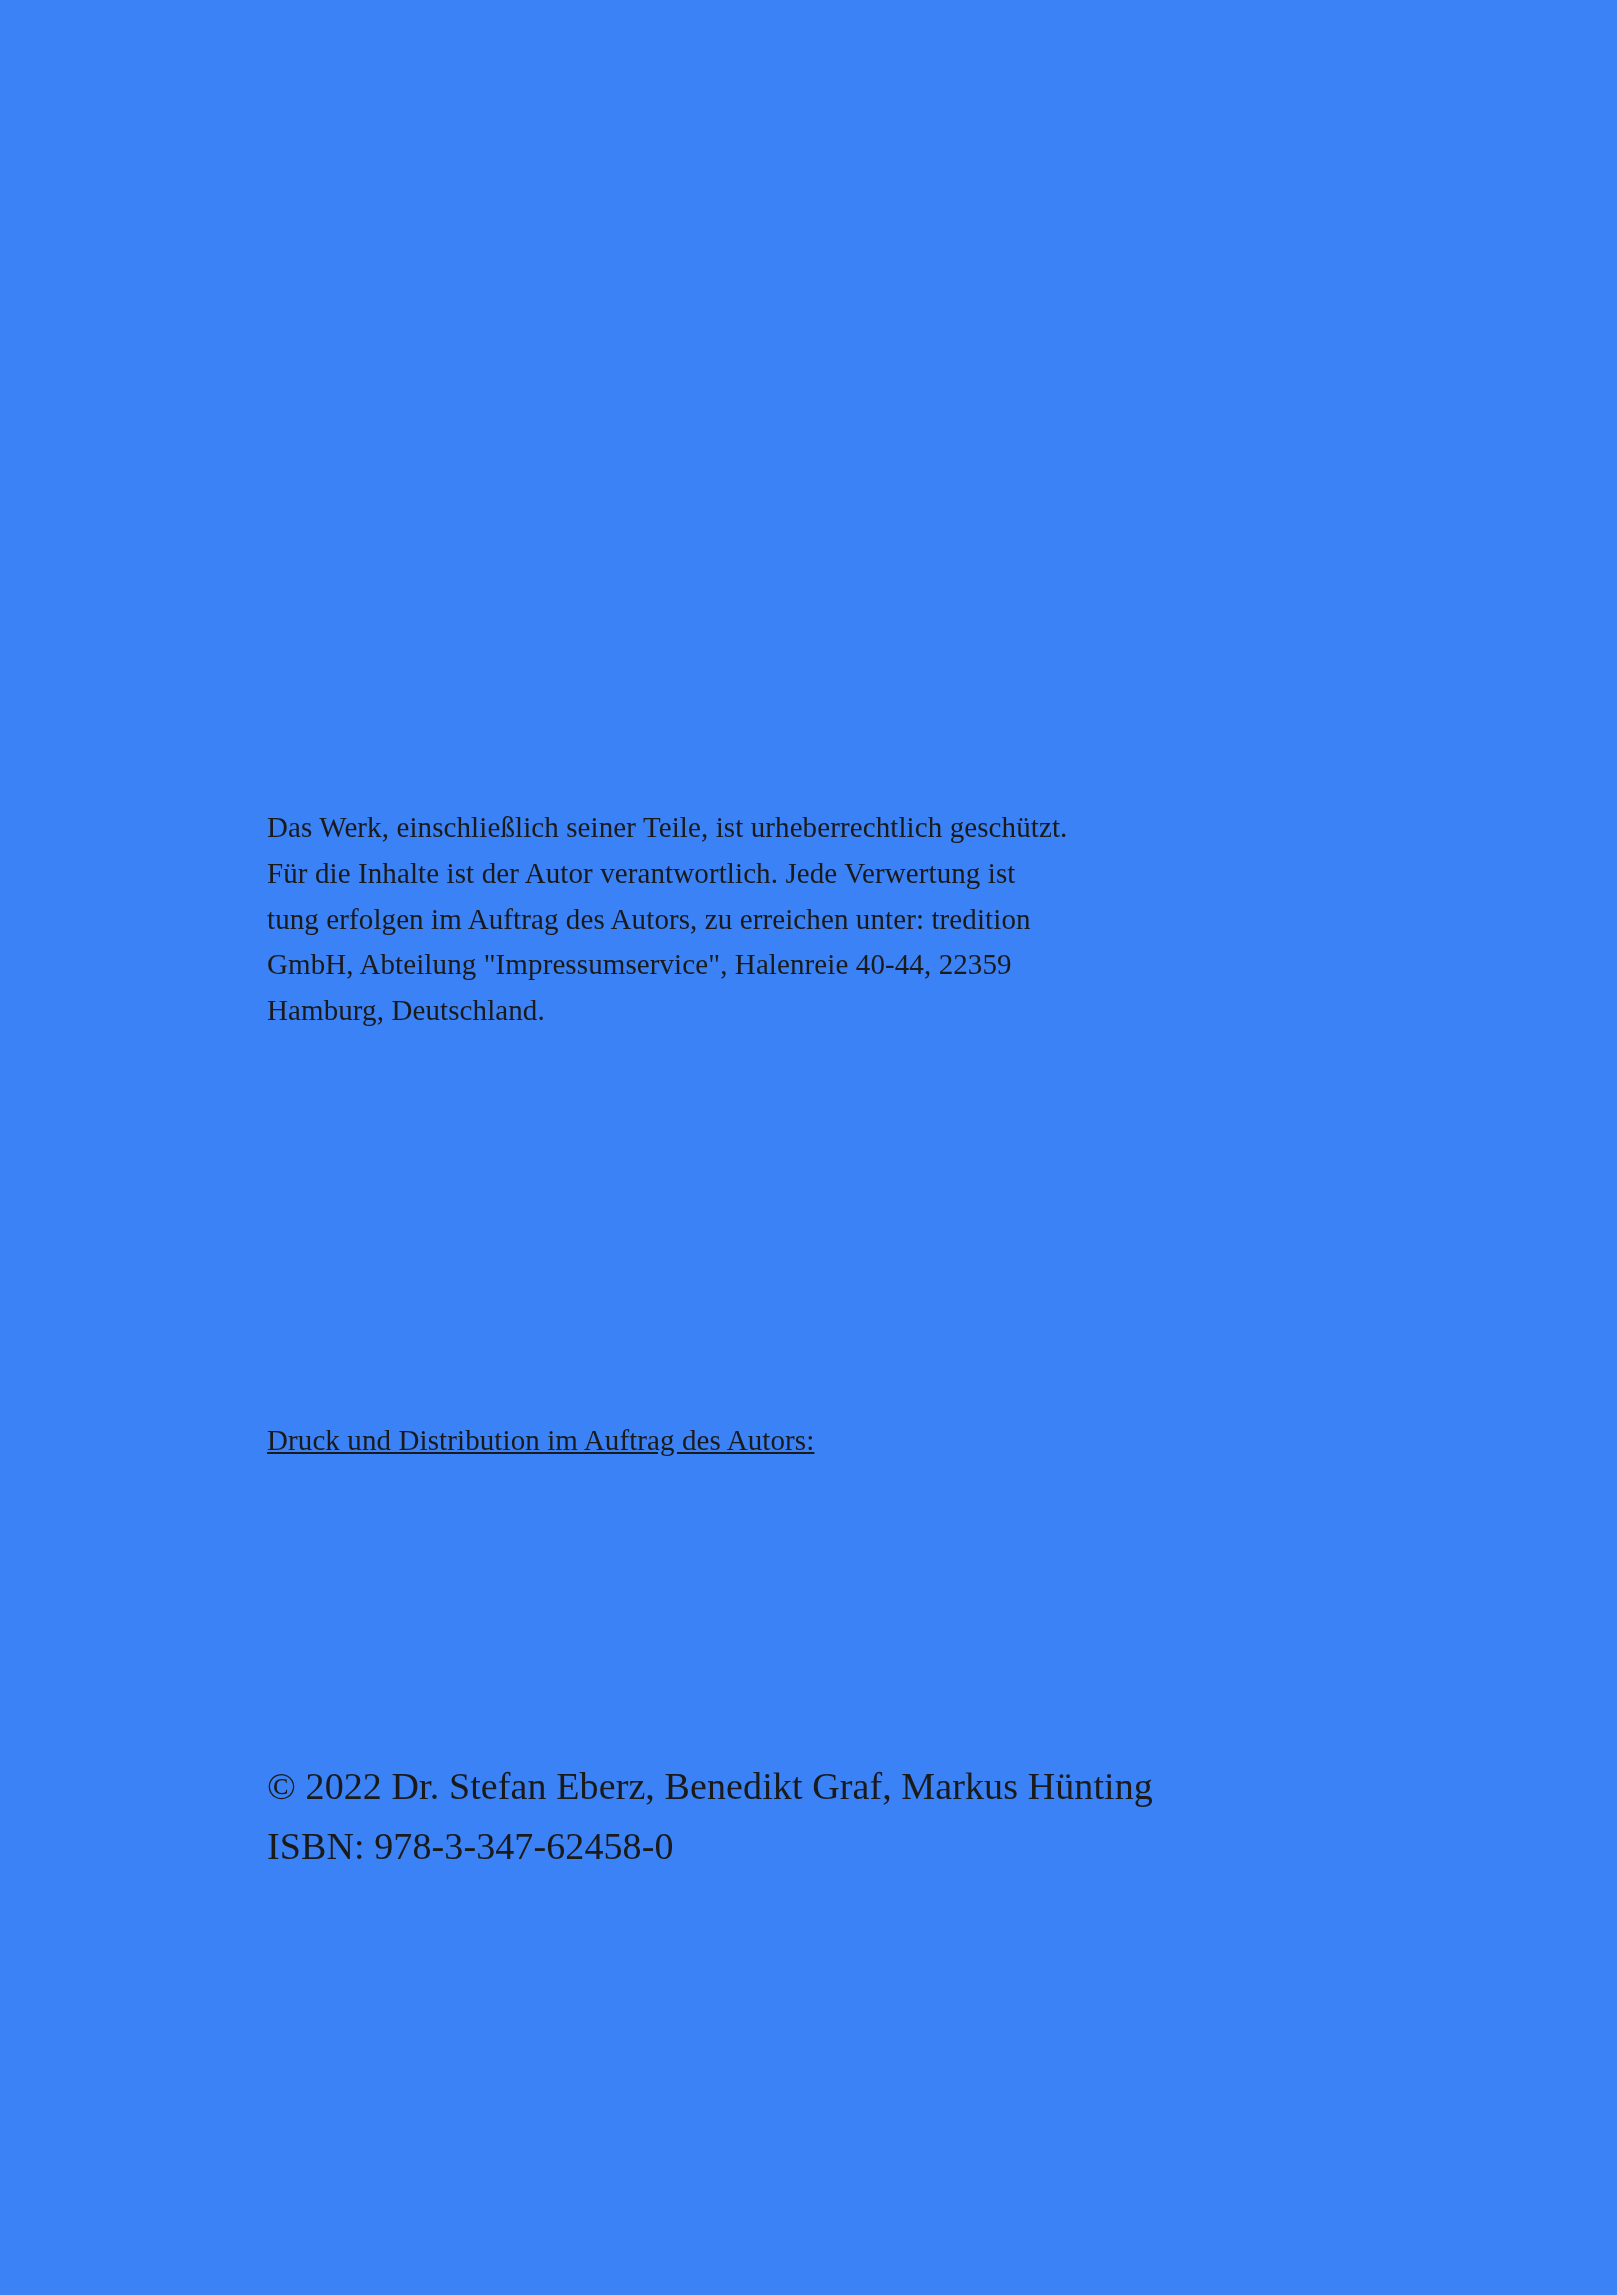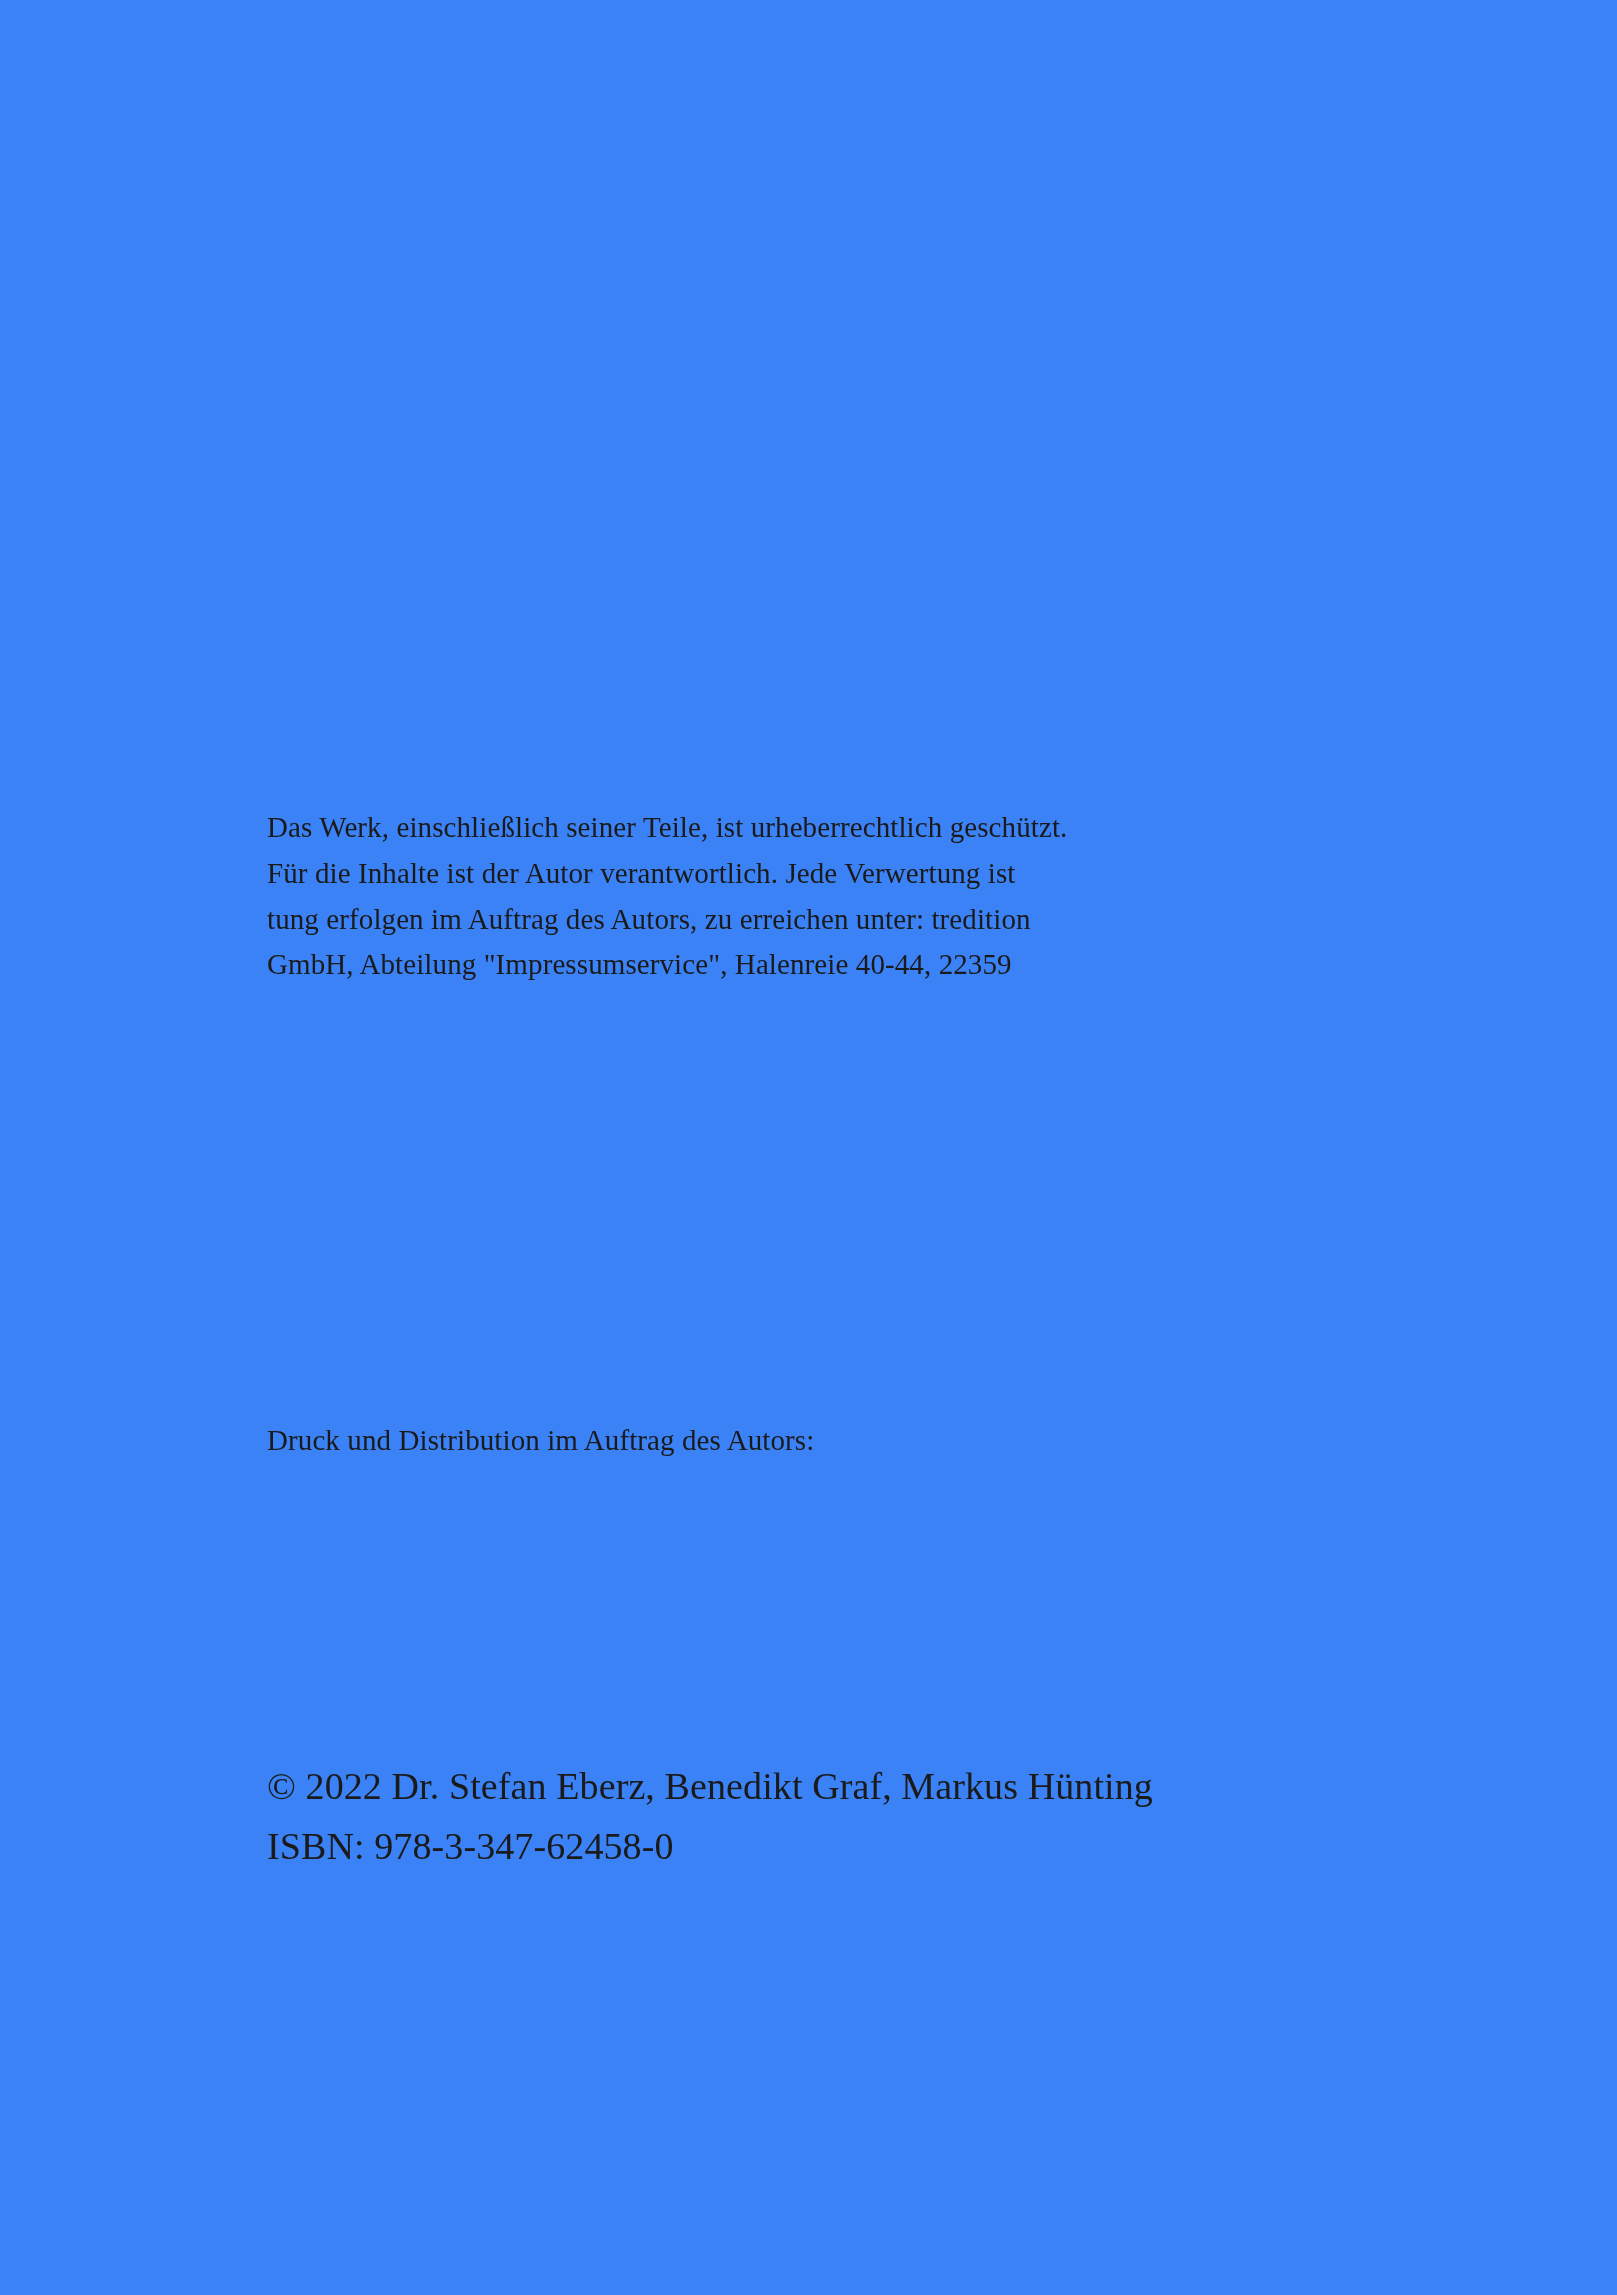--- a/index.html
+++ b/index.html
@@ -36,20 +36,21 @@
     line-height: 1.58;
     letter-spacing: 0.1px;
     text-align: left;
   }
 
   .print-block {
     position: absolute;
     left: 267px;
     top: 1418px;
     width: 1111px;
+    text-decoration: underline;
   }
   .print-block p {
     margin: 0;
     font-size: 29px;
     line-height: 1.58;
     letter-spacing: 0.1px;
   }
 
   .rights-block {
     position: absolute;
@@ -67,20 +68,21 @@
 </head>
 <body>
 
 <div class="page">
 
   <section class="copyright-block">
     <p>Das Werk, einschließlich seiner Teile, ist urheberrechtlich geschützt.</p>
     <p>Für die Inhalte ist der Autor verantwortlich. Jede Verwertung ist</p>
     <p>tung erfolgen im Auftrag des Autors, zu erreichen unter: tredition</p>
     <p>GmbH, Abteilung "Impressumservice", Halenreie 40-44, 22359</p>
+    <p>Hamburg, Deutschland.</p>
   </section>
 
   <section class="print-block">
     <p>Druck und Distribution im Auftrag des Autors:</p>
   </section>
 
   <section class="rights-block">
     <p>© 2022 Dr. Stefan Eberz, Benedikt Graf, Markus Hünting</p>
     <p>ISBN: 978-3-347-62458-0</p>
   </section>

